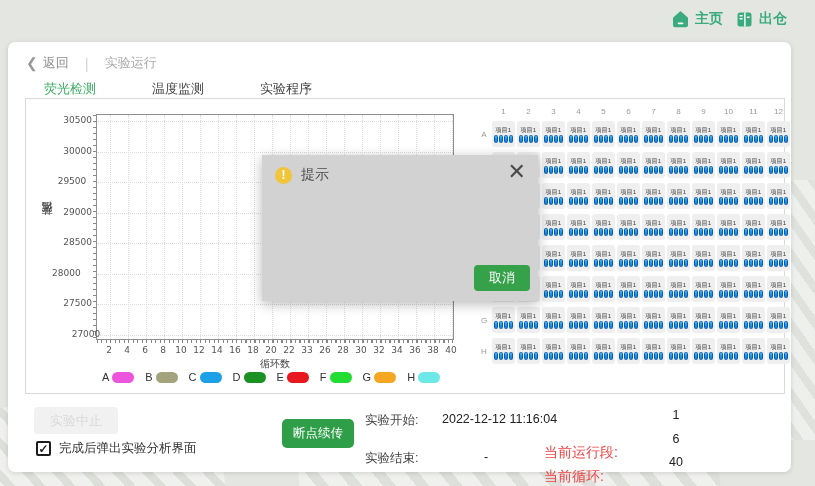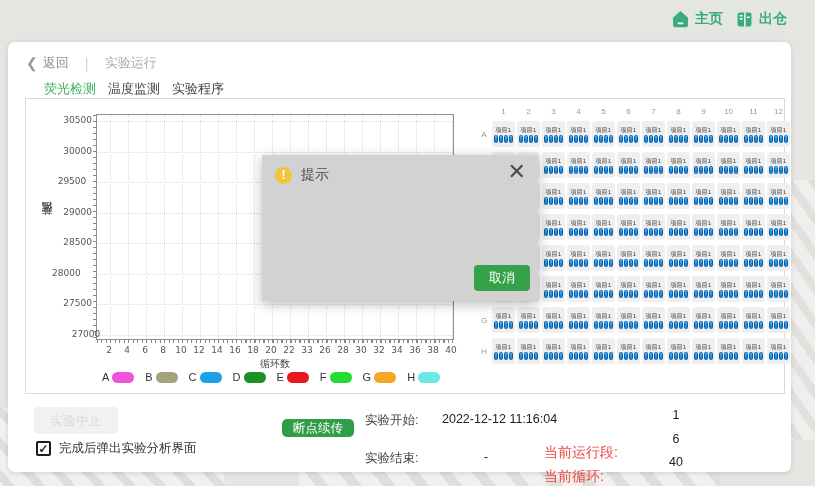--- a/index.html
+++ b/index.html
@@ -33,21 +33,21 @@
   
   .card { position:absolute; left:8px; top:42px; width:783px; height:430px;
     background:#fff; border-radius:7px; box-shadow:0 1px 5px rgba(0,0,0,.13); }
 
   .hdr { position:absolute; left:18px; top:12px; display:flex; align-items:center; font-size:13px; }
   .hdr .chev { color:#9a9a9a; font-size:14px; margin-right:5px; }
   .hdr .back { color:#8f8f8f; }
   .hdr .div { color:#d5d5d5; margin:0 16px; font-size:15px; }
   .hdr .ttl { color:#aaa; }
 
-  .tabs { position:absolute; left:30px; top:36px; display:flex; font-size:13px; }
+  .tabs { position:absolute; left:30px; top:36px; display:flex; gap:44px; font-size:13px; }
   .tab { color:#444; cursor:pointer; padding:2px 6px; }
   .tab.active { color:#3cae62; }
 
   
   .panel { position:absolute; left:17px; top:56px; width:760px; height:296px;
     border:1px solid #d9d9d9; background:#fff; }
 
   
   .ylab { position:absolute; left:14px; top:120px; writing-mode:vertical-rl;
     transform:rotate(180deg); font-size:11px; color:#444; letter-spacing:2px; }
@@ -86,21 +86,21 @@
 
   
   .btn-abort { position:absolute; left:26px; top:365px; width:84px; height:27px;
     background:#f1f1f1; color:#d9d9d9; border:none; border-radius:4px; font-size:13px;
     font-family:inherit; }
   .chkrow { position:absolute; left:28px; top:398px; display:flex; align-items:center; gap:8px; }
   .chk { width:15px; height:15px; border:2px solid #1d1d1d; border-radius:2px;
     display:flex; align-items:center; justify-content:center;
     font-size:12px; font-weight:700; color:#1d1d1d; background:#fff; cursor:pointer; }
   .chklab { font-size:12.5px; color:#333; }
-  .btn-resume { position:absolute; left:274px; top:377px; width:72px; height:18px;
+  .btn-resume { position:absolute; left:274px; top:377px; width:72px; height:29px;
     background:#2f9e49; color:#fff; border:none; border-radius:5px; font-size:12.5px;
     font-family:inherit; cursor:pointer; }
   .timelab { position:absolute; font-size:12.5px; color:#444; }
   .timeval { position:absolute; font-size:12.5px; color:#222; }
   .statlab { position:absolute; left:536px; font-size:14px; color:#ef4444;margin-top:36px; }
   .statval { position:absolute; left:648px; width:40px; text-align:center;
     font-size:12.5px; color:#222; }
 
   
   .dialog { position:absolute; left:262px; top:155px; width:276px; height:146px;

